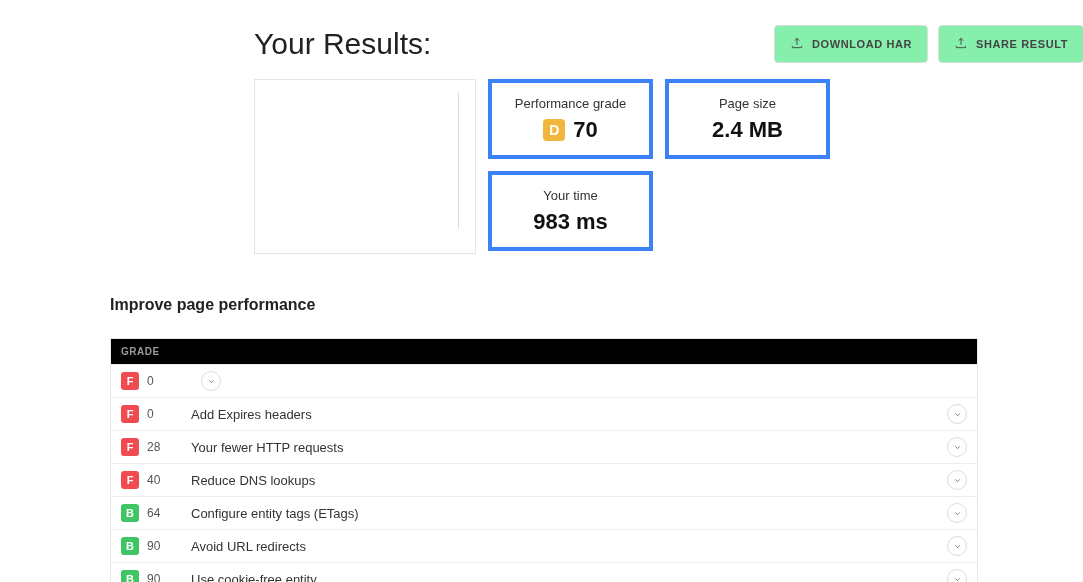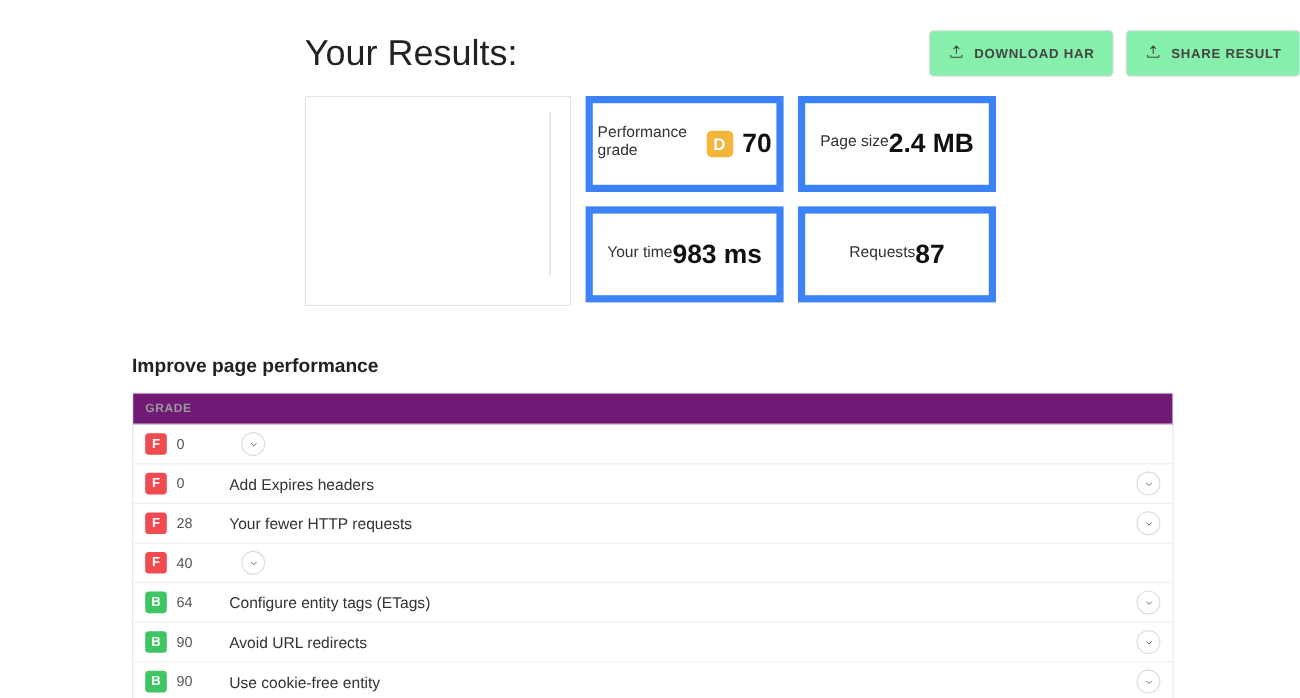--- a/index.html
+++ b/index.html
@@ -66,23 +66,23 @@
     width: 1px;
     background: #ddd;
   }
   .metric-grid {
     display: grid;
     grid-template-columns: 165px 165px;
     grid-template-rows: 80px 80px;
     gap: 12px;
   }
   .metric {
-    border: 6px solid #3b82f6;
-    display: flex;
-    flex-direction: row;
+    border: 4px solid #3b82f6;
+    display: flex;
+    flex-direction: column;
     align-items: center;
     justify-content: center;
     padding: 6px 4px;
   }
   .metric-label {
     font-size: 13px;
     color: #333;
     margin-bottom: 6px;
   }
   .metric-value {
@@ -110,29 +110,29 @@
 
   .section {
     width: 868px;
     margin-left: 110px;
     margin-top: 42px;
   }
   .section-title {
     font-size: 16px;
     font-weight: 600;
     color: #222;
-    margin-bottom: 12px;
+    margin-bottom: 24px;
   }
   .table {
     border: 1px solid #e8e8e8;
     width: 100%;
   }
   .thead {
     display: flex;
-    background: #701a75;
+    background: #000000;
     border-bottom: 1px solid #e8e8e8;
     font-size: 10px;
     letter-spacing: 0.5px;
     color: #999;
     font-weight: 700;
     text-transform: uppercase;
     padding: 7px 10px;
   }
   .col-grade-h { width: 70px; }
   .col-sugg-h { flex: 1; }
@@ -222,24 +222,20 @@
         </div>
       </div>
       <div class="metric">
         <div class="metric-label">Page size</div>
         <div class="metric-value">2.4 MB</div>
       </div>
       <div class="metric">
         <div class="metric-label">Your time</div>
         <div class="metric-value">983 ms</div>
       </div>
-      <div class="metric">
-        <div class="metric-label">Requests</div>
-        <div class="metric-value">87</div>
-      </div>
     </div>
   </div>
 </div>
 
 <div class="section">
   <div class="section-title">Improve page performance</div>
   <div class="table">
     <div class="thead">
       <div class="col-grade-h">GRADE</div>
     </div>
@@ -283,20 +279,21 @@
                 <path d="M6 9l6 6 6-6"></path>
               </svg>
             </span>
           </div>
         </div>
         <div class="trow">
           <div class="col-grade">
             <span class="mini-chip grade-F">F</span>
             <span class="score-num">40</span>
           </div>
+          <div class="col-sugg">Reduce DNS lookups</div>
           <div class="col-chevron">
             <span class="chev">
               <svg viewBox="0 0 24 24">
                 <path d="M6 9l6 6 6-6"></path>
               </svg>
             </span>
           </div>
         </div>
         <div class="trow">
           <div class="col-grade">

